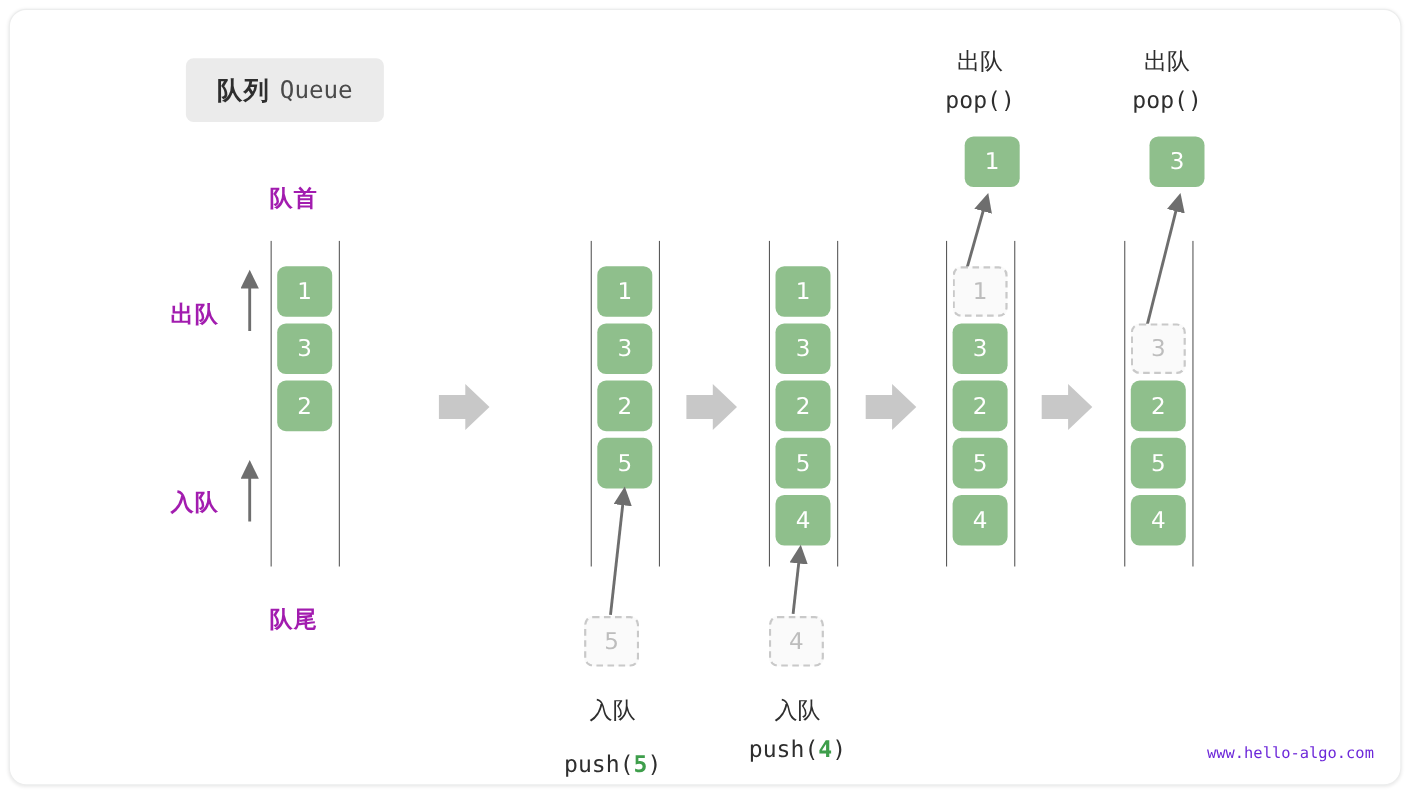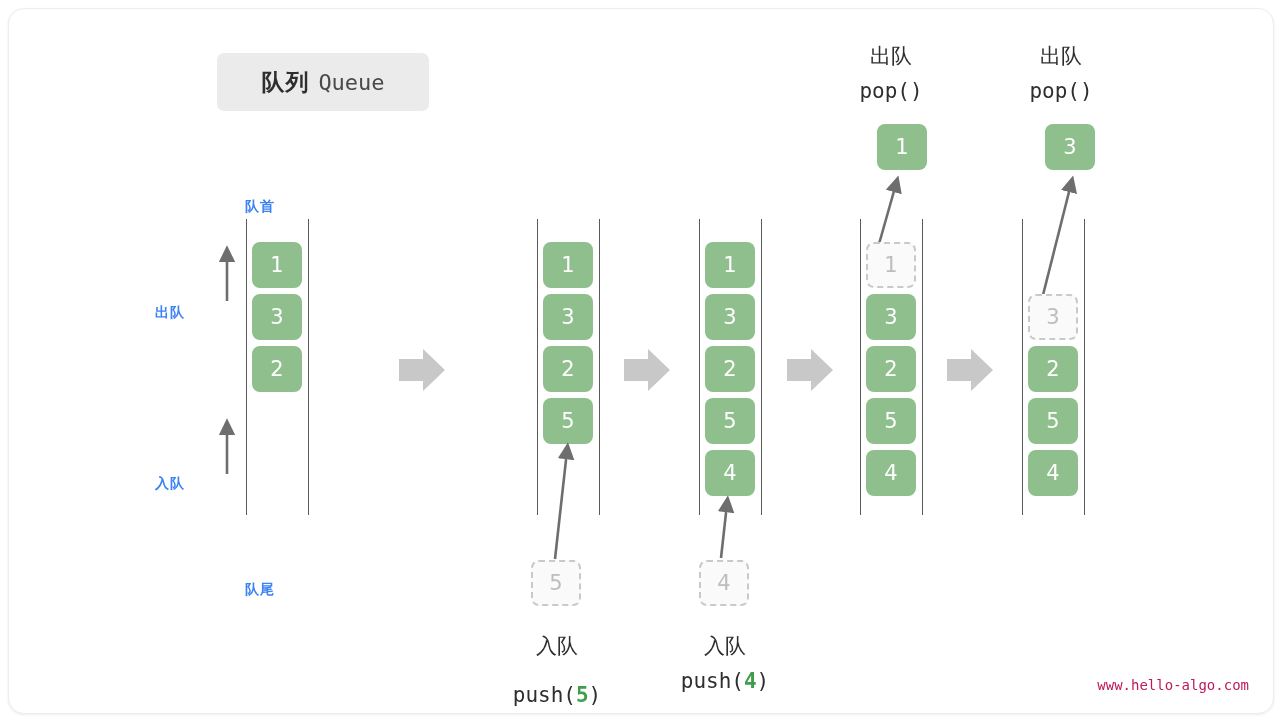--- a/index.html
+++ b/index.html
@@ -6,49 +6,49 @@
   body{width:1280px;height:720px;overflow:hidden;
        font-family:"DejaVu Sans","Liberation Sans",sans-serif;}
 
   #frame{position:absolute;left:8px;top:8px;width:1264px;height:704px;
          background:#ffffff;border:1px solid #eceded;border-radius:16px;
          box-shadow:0 1px 3px rgba(0,0,0,.08);overflow:hidden;}
 
   .abs{position:absolute;}
 
   
-  #title-chip{left:160px;top:44px;width:212px;height:58px;background:#ebebeb;
-              border-radius:7px;display:flex;align-items:center;justify-content:center;margin-left:48px;}
+  #title-chip{left:160px;top:44px;width:180px;height:58px;background:#ebebeb;
+              border-radius:7px;display:flex;align-items:center;justify-content:center;}
   #title-chip .cn{font-size:23px;font-weight:bold;color:#2e2e2e;letter-spacing:1px;}
   #title-chip .en{font-size:22px;color:#4a4a4a;margin-left:9px;
                   font-family:"DejaVu Sans Mono","Liberation Mono",monospace;}
 
   
-  .cn-bold{font-size:14px;font-weight:bold;color:#3b82f6;letter-spacing:1px;
-           white-space:nowrap;margin-top:32px;}
+  .cn-bold{font-size:21px;font-weight:bold;color:#a21caf;letter-spacing:1px;
+           white-space:nowrap;}
   .cap{font-size:21px;color:#2e2e2e;white-space:nowrap;text-align:center;line-height:35px;}
   .mono{font-family:"DejaVu Sans Mono","Liberation Mono",monospace;font-size:21px;
         color:#2e2e2e;white-space:nowrap;text-align:center;line-height:35px;}
   .mono .hl{color:#3e9e4b;font-weight:bold;}
 
   
   .rail{width:1px;background:#5a5a5a;}
 
   
   .cell{width:50px;height:46px;border-radius:8px;display:flex;align-items:center;
         justify-content:center;font-size:21px;box-sizing:border-box;}
   .cell.filled{background:#8FBF8C;color:#ffffff;}
   .cell.ghost{background:#fafafa;border:2px dashed #c9c9c9;color:#bdbdbd;}
 
   
   .popcell{width:50px;height:46px;border-radius:8px;background:#8FBF8C;color:#fff;
            display:flex;align-items:center;justify-content:center;font-size:21px;}
 
   
-  #watermark{right:24px;bottom:20px;font-size:14px;color:#be185d;
+  #watermark{right:24px;bottom:20px;font-size:14px;color:#6d28d9;
              font-family:"DejaVu Sans Mono","Liberation Mono",monospace;}
 
   svg{overflow:visible;}
 </style>
 </head>
 <body>
 
 <div id="frame">
 
   <div id="title-chip" class="abs">

